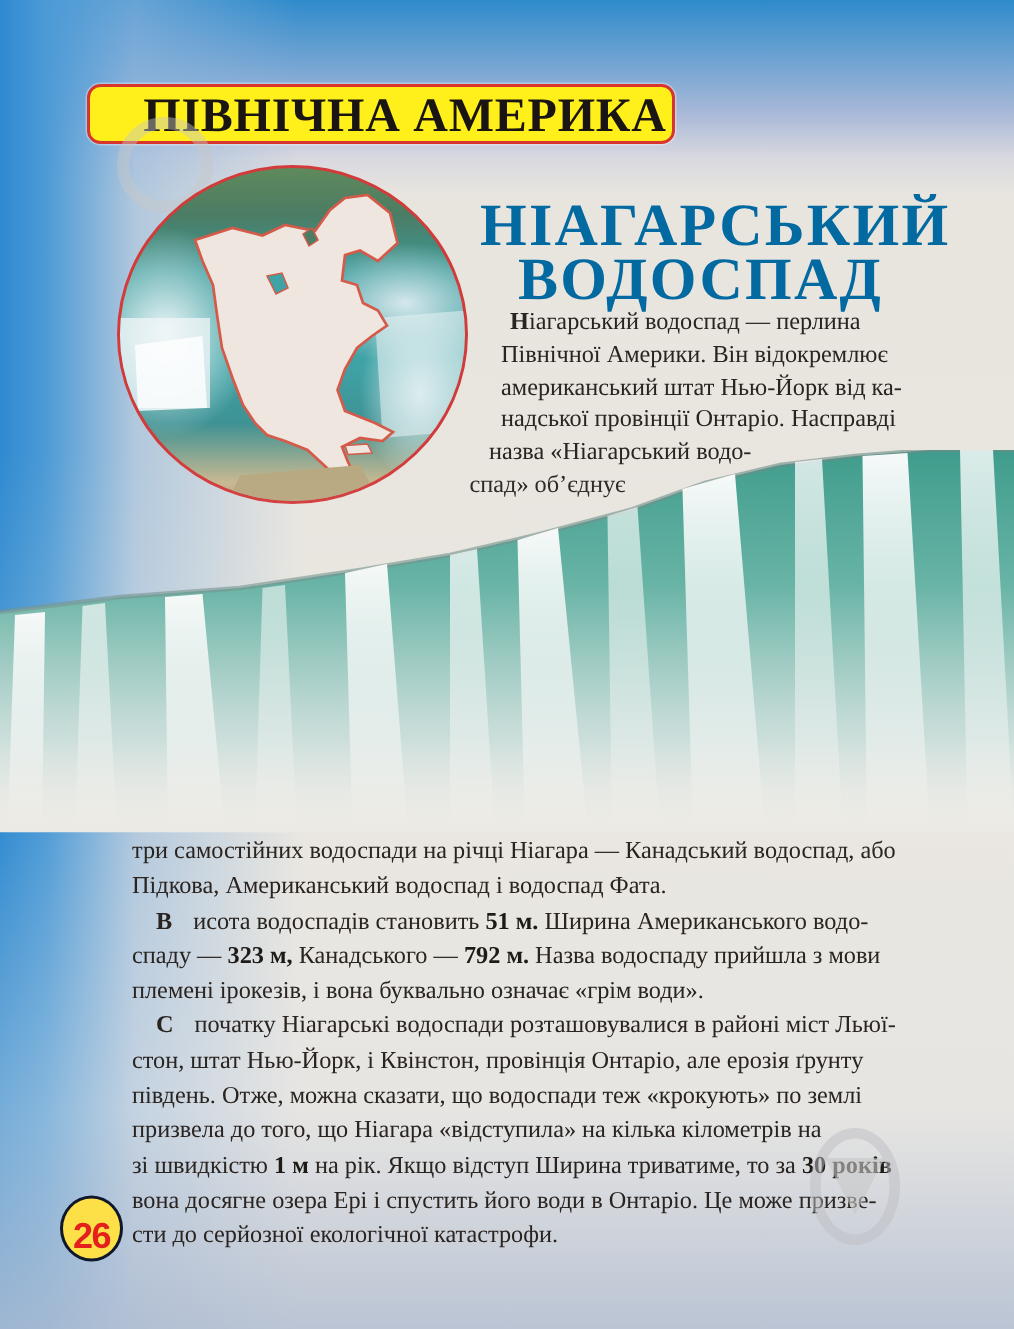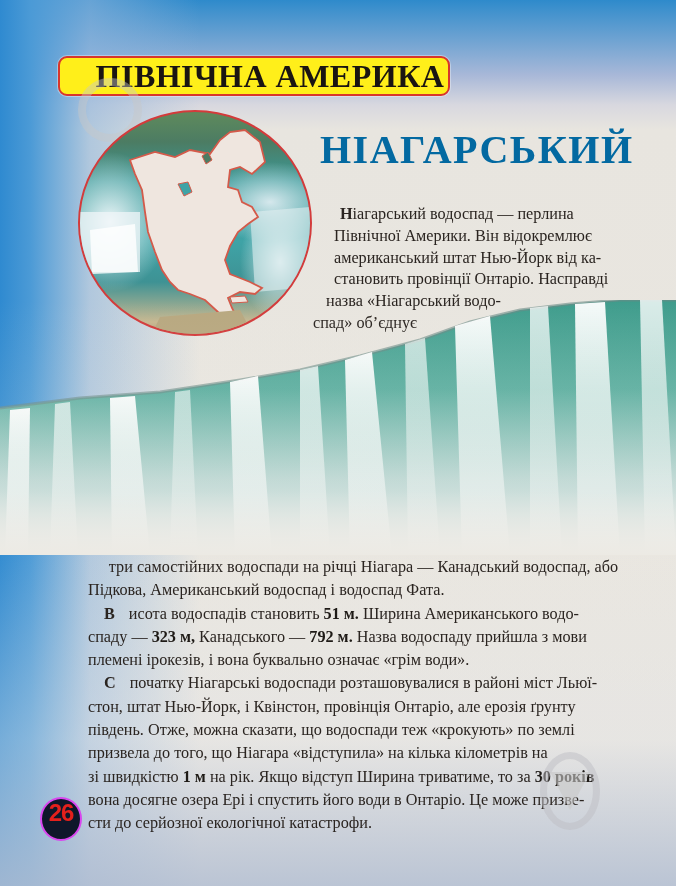--- a/index.html
+++ b/index.html
@@ -54,29 +54,29 @@
     .intro div { white-space: nowrap; }
     .drop { font-weight: bold; }
     .waterfall {
       position: absolute; left: 0; top: 300px; width: 676px; height: 255px; overflow: hidden;
     }
     .waterfall svg { position: absolute; left: 0; top: 0; }
     .body-text {
       position: absolute; left: 88px; top: 556px; width: 530px;
       font-size: 16.2px; line-height: 23.3px; color: #2a2420;
     }
-    .body-text .line { white-space: nowrap; display: flex; justify-content: flex-end; }
+    .body-text .line { white-space: nowrap; display: flex; justify-content: flex-start; }
     .body-text .line.last { justify-content: flex-start; }
     .body-text .line span + span { margin-left: 14px; }
     .body-text .indent { padding-left: 16px; }
     b { font-weight: bold; color: #1e1a16; }
     .page-num {
       position: absolute; left: 40px; top: 797px; width: 42px; height: 44px;
-      border-radius: 50%; background: #0f172a; border: 2px solid #d946ef; box-sizing: border-box;
-      display: flex; align-items: flex-start; justify-content: center;
+      border-radius: 50%; background: #fde047; border: 2px solid #0f172a; box-sizing: border-box;
+      display: flex; align-items: flex-end; justify-content: center;
     }
     .page-num span {
       font-family: "Liberation Sans", sans-serif; font-weight: bold; font-size: 24px;
       color: #e4201c; letter-spacing: -1px;
     }
     .wm {
       position: absolute; border-radius: 50%; border: 9px solid rgba(200,200,200,0.55);
       box-sizing: border-box;
     }
     .wm-tri {
@@ -109,27 +109,28 @@
     <path d="M98 72 L108 70 L112 80 L104 84 Z" fill="#3fa3a6" stroke="#d45a4a" stroke-width="1"></path>
     <path d="M122 44 L128 40 L132 48 L126 52 Z" fill="#4c7c63" stroke="#d45a4a" stroke-width="1"></path>
     <path d="M150 185 L165 184 L168 190 L152 191 Z" fill="#efe6df" stroke="#d45a4a" stroke-width="1"></path>
 
     <path d="M80 205 L160 198 L175 226 L70 226 Z" fill="#b8a880"></path>
   </svg>
 </div>
 
 <div class="heading">
   <div>НІАГАРСЬКИЙ</div>
+  <div>ВОДОСПАД</div>
 </div>
 
 <div class="intro" style="left:0;width:676px;">
   <div style="position:absolute;left:340px;top:0;"><span class="drop">Н</span><span>іагарський водоспад — перлина</span></div>
   <div style="position:absolute;left:334px;top:21.8px;">Північної Америки. Він відокремлює</div>
   <div style="position:absolute;left:334px;top:43.6px;">американський штат Нью-Йорк від ка-</div>
-  <div style="position:absolute;left:334px;top:65.4px;">становить провінції Онтаріо. Насправді</div>
+  <div style="position:absolute;left:334px;top:65.4px;">надської провінції Онтаріо. Насправді</div>
   <div style="position:absolute;left:326px;top:87.2px;">назва «Ніагарський водо-</div>
   <div style="position:absolute;left:313px;top:109px;">спад» об’єднує</div>
 </div>
 
 <div class="waterfall">
   <svg width="676" height="255" viewBox="0 0 676 255">
     <defs>
       <linearGradient id="wfg" x1="0" y1="0" x2="0" y2="1">
         <stop offset="0" stop-color="#3f9c8c"></stop>
         <stop offset="0.35" stop-color="#5aae9f"></stop>

